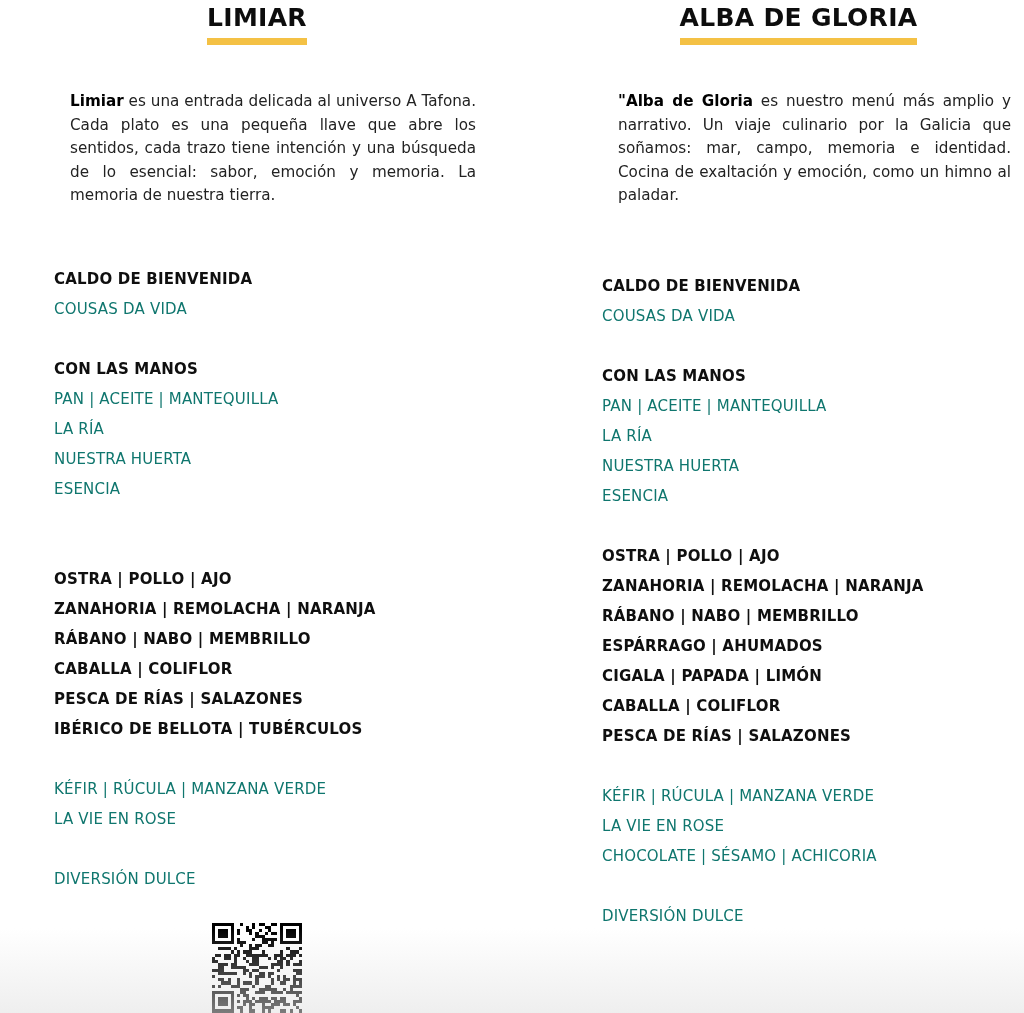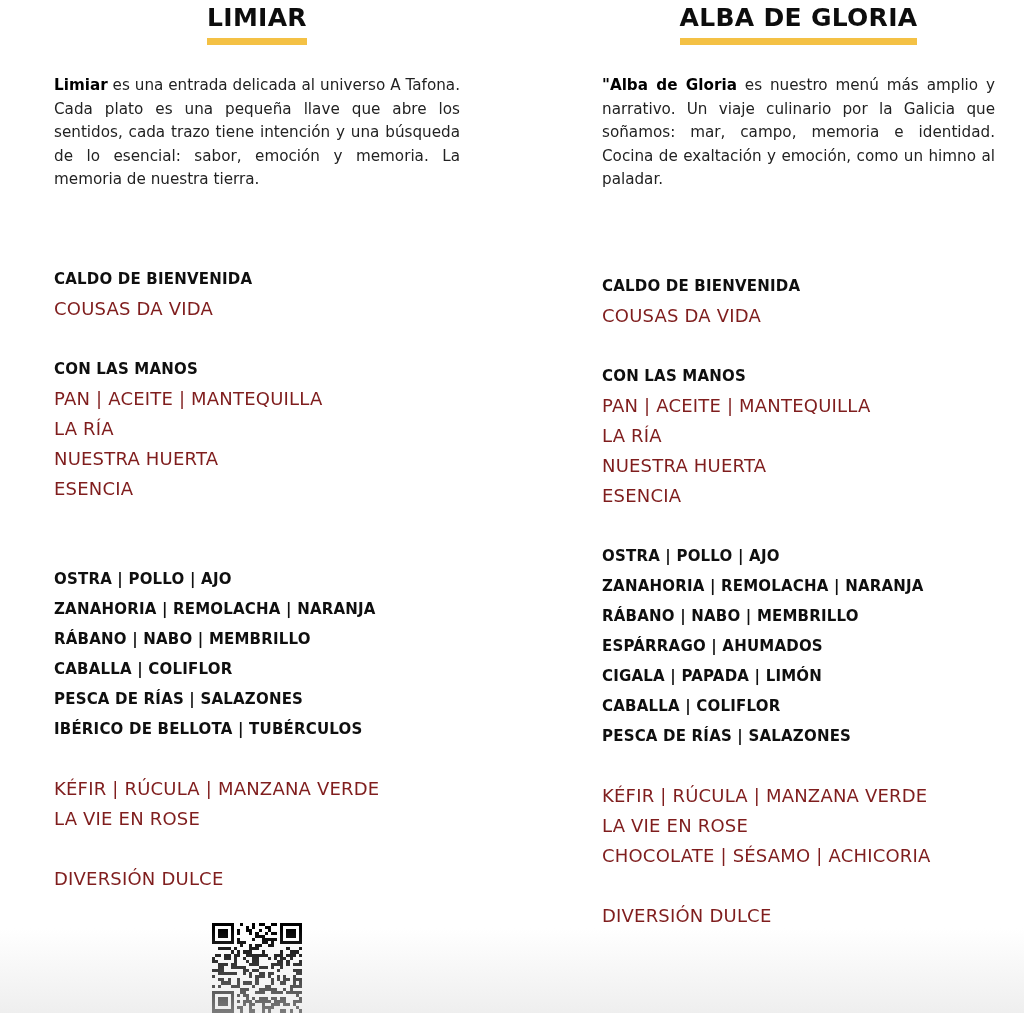--- a/index.html
+++ b/index.html
@@ -12,27 +12,27 @@
   .col-left { left: 54px; width: 406px; }
   .col-right { left: 602px; width: 393px; }
   .title-wrap { text-align: center; }
   .title {
     display: inline-block; font-weight: bold; font-size: 25px; letter-spacing: 0.3px;
     color: #0d0d0d; padding-top: 2px; line-height: 32px;
   }
   .underline { display: block; height: 7px; background: #F4C145; margin-top: 4px; }
   .desc {
     font-size: 15.2px; line-height: 23.5px; text-align: justify;
-    color: #222; margin: 0; position: absolute;
+    color: #222; margin: 16px; position: absolute;
   }
   .desc b { color: #000; }
   .menu { position: absolute; text-align: left; width: 100%; }
   .menu .line {
-    font-size: 18px; line-height: 30px; height: 30px; white-space: nowrap;
-    color: #7f1d1d; letter-spacing: 0.2px;
+    font-size: 15px; line-height: 30px; height: 30px; white-space: nowrap;
+    color: #0f766e; letter-spacing: 0.2px;
   }
   .menu .bold { font-weight: bold; color: #0f0f0f; font-size: 15px; }
   .menu .gap { height: 30px; }
   .qr {
     position: absolute; left: 212px; top: 922px; width: 90px; height: 91px;
   }
   .bottom-fade {
     position: absolute; left: 0; right: 0; bottom: 0; height: 85px;
     background: linear-gradient(to bottom, rgba(235,235,235,0) 0%, rgba(225,225,225,0.55) 100%);
     pointer-events: none;

